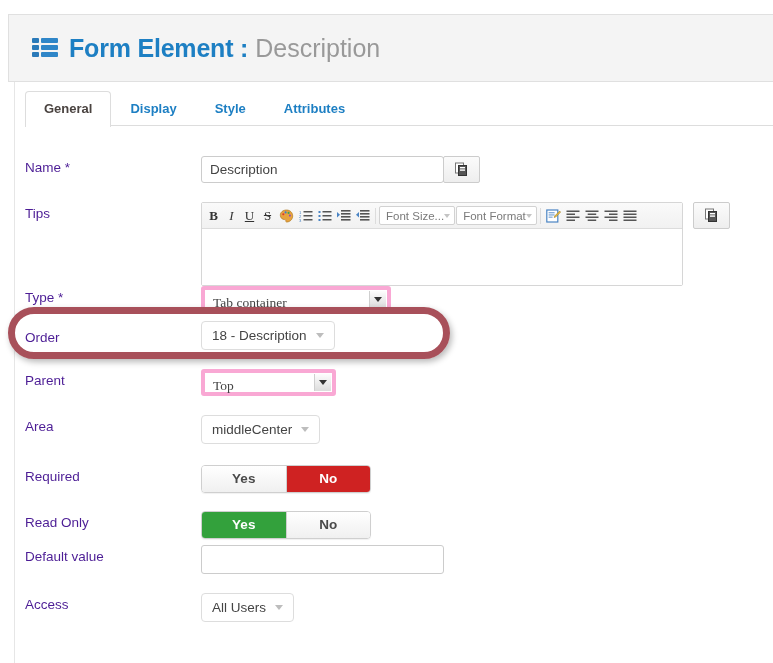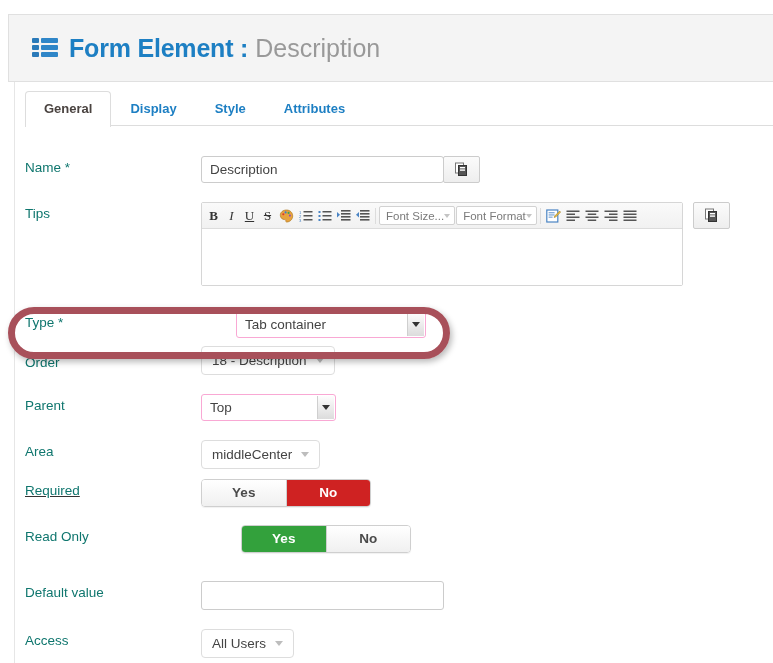--- a/index.html
+++ b/index.html
@@ -69,21 +69,21 @@
   
   .form{ position:relative; padding-top:12px; }
   .row{
     position:relative;
     display:flex; align-items:flex-start;
     min-height:26px;
   }
   .lbl{
     width:186px; flex:none;
     padding-left:10px;
-    font-size:13.5px; color:#0f766e;
+    font-size:13.5px; color:#4c1d95;
     line-height:24px;
     white-space:nowrap;
   }
   .ctl{ flex:1; min-width:0; }
 
   
   .txt{
     height:27px; width:240px;
     border:1px solid #ccc; border-radius:3px;
     background:#fff; font-size:13.5px; color:#444;
@@ -99,22 +99,22 @@
     background:linear-gradient(#fbfbfb,#eeeeee);
     display:inline-flex; align-items:center; justify-content:center;
     vertical-align:top; margin-left:-1px;
     cursor:pointer;
   }
   .inline{ display:flex; align-items:flex-start; }
 
   
   .nsel{
     position:relative; display:inline-block;
-    height:27px; border:1px solid #f9a8d4; border-radius:3px;
-    background:#fff; vertical-align:top;
+    height:27px; border:4px solid #f9a8d4; border-radius:3px;
+    background:#fff; vertical-align:top;font-family:Liberation Serif, serif;
   }
   .nsel .val{
     display:block; font-size:13.5px; color:#444;
     line-height:25px; padding:0 26px 0 8px; white-space:nowrap;
   }
   .nsel .arrowbox{
     position:absolute; right:1px; top:1px; bottom:1px; width:17px;
     background:linear-gradient(#fdfdfd,#dcdcdc);
     border-left:1px solid #cfcfcf;
     display:flex; align-items:center; justify-content:center;
@@ -359,21 +359,21 @@
               <rect x="1.5" y="1" width="8" height="10" fill="#fff" stroke="#777"></rect>
               <rect x="4.5" y="3.5" width="8" height="10" fill="#555" stroke="#333"></rect>
               <rect x="6" y="5" width="5" height="1.4" fill="#fff"></rect>
               <rect x="6" y="7.4" width="5" height="1.4" fill="#fff"></rect>
             </svg>
           </div>
         </div>
       </div>
     </div>
 
-    <div class="row" style="margin-top:25px;gap:35px;">
+    <div class="row" style="">
       <div class="lbl">Type *</div>
       <div class="ctl">
         <div class="nsel" style="width:190px;">
           <span class="val">Tab container</span>
           <span class="arrowbox">
               <i></i>
             </span>
         </div>
       </div>
     </div>
@@ -403,43 +403,43 @@
     <div class="row" style="margin-top:19px;">
       <div class="lbl">Area</div>
       <div class="ctl">
         <div class="fsel">
           <span class="cv">middleCenter</span>
           <i></i>
         </div>
       </div>
     </div>
 
-    <div class="row" style="margin-top:10px;text-decoration:underline;">
+    <div class="row" style="margin-top:21px;">
       <div class="lbl">Required</div>
       <div class="ctl">
         <div class="toggle">
           <span class="off">Yes</span>
           <span class="sep"></span>
           <span class="on-no">No</span>
         </div>
       </div>
     </div>
 
-    <div class="row" style="margin-top:18px;gap:40px;">
+    <div class="row" style="margin-top:18px;">
       <div class="lbl">Read Only</div>
       <div class="ctl">
         <div class="toggle">
           <span class="on-yes">Yes</span>
           <span class="sep"></span>
           <span class="off">No</span>
         </div>
       </div>
     </div>
 
-    <div class="row" style="margin-top:28px;">
+    <div class="row" style="margin-top:6px;">
       <div class="lbl">Default value</div>
       <div class="ctl">
         <input class="txt" type="text" style="width: 243px; height: 29px;" value="">
       </div>
     </div>
 
     <div class="row" style="margin-top:19px;">
       <div class="lbl">Access</div>
       <div class="ctl">
         <div class="fsel">

